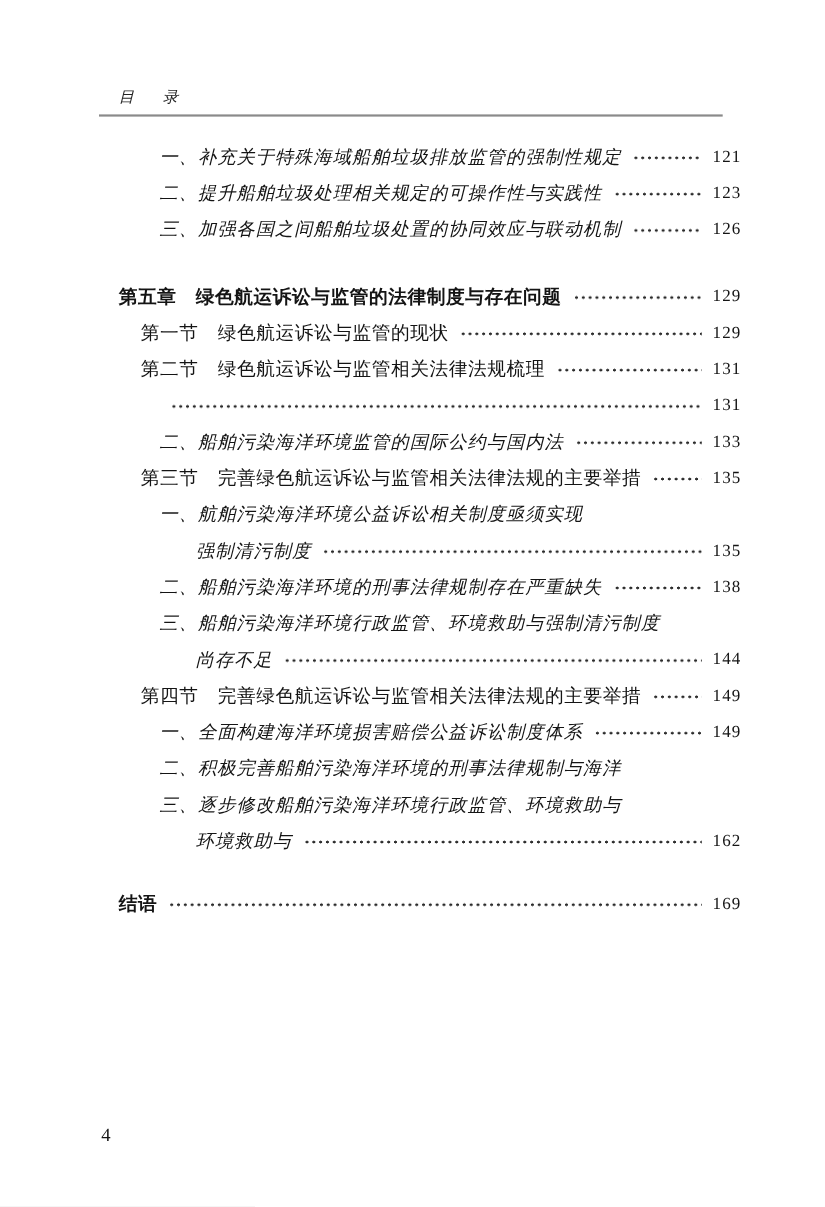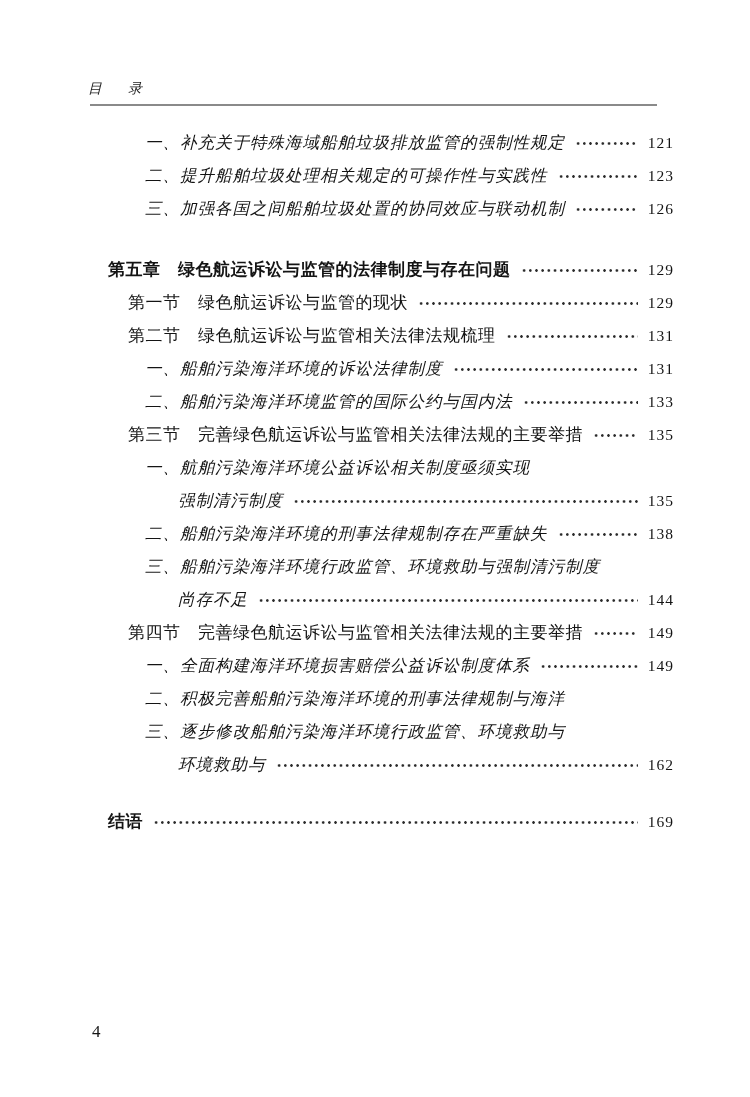--- a/index.html
+++ b/index.html
@@ -7,21 +7,21 @@
     position:relative;
     width:750px;height:1097px;
     margin:0 auto;
     background:#ffffff;
     font-family:"Liberation Serif","DejaVu Serif",serif;
     color:#141414;
     overflow:hidden;
   }
   .running-header{
     position:absolute;
-    left:88px;top:80px;
+    left:108px;top:80px;
     font-size:14px;
     font-style:italic;
     letter-spacing:6px;
     color:#222;
   }
   .header-rule{
     position:absolute;
     left:90px;top:104px;
     width:567px;height:0;
     border-top:2.5px solid #8a8a8a;
@@ -122,21 +122,20 @@
       <span class="pagenum">129</span>
     </div>
 
     <div class="row section">
       <span class="txt">第二节　绿色航运诉讼与监管相关法律法规梳理</span>
       <span class="leader"></span>
       <span class="pagenum">131</span>
     </div>
 
     <div class="row item">
-      <span class="txt">一、船舶污染海洋环境的诉讼法律制度</span>
       <span class="leader"></span>
       <span class="pagenum">131</span>
     </div>
 
     <div class="row item">
       <span class="txt">二、船舶污染海洋环境监管的国际公约与国内法</span>
       <span class="leader"></span>
       <span class="pagenum">133</span>
     </div>
 

